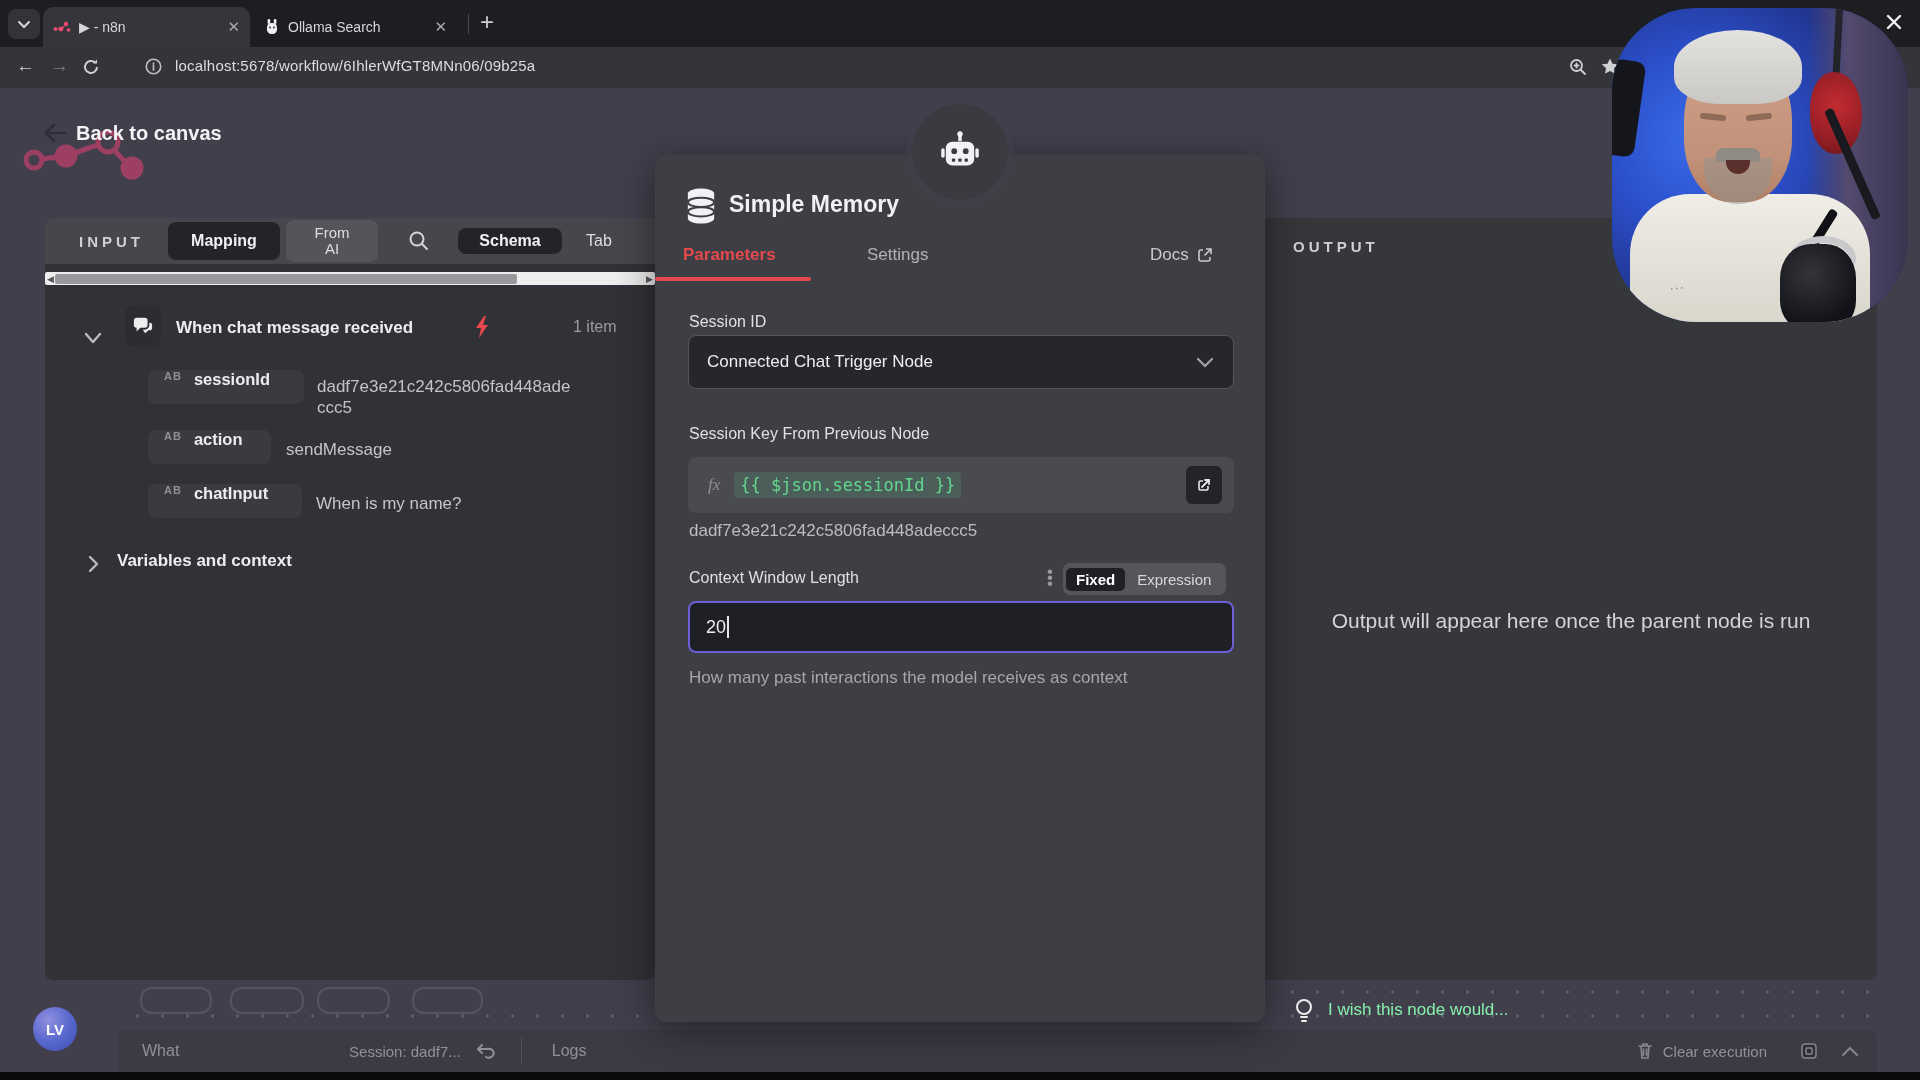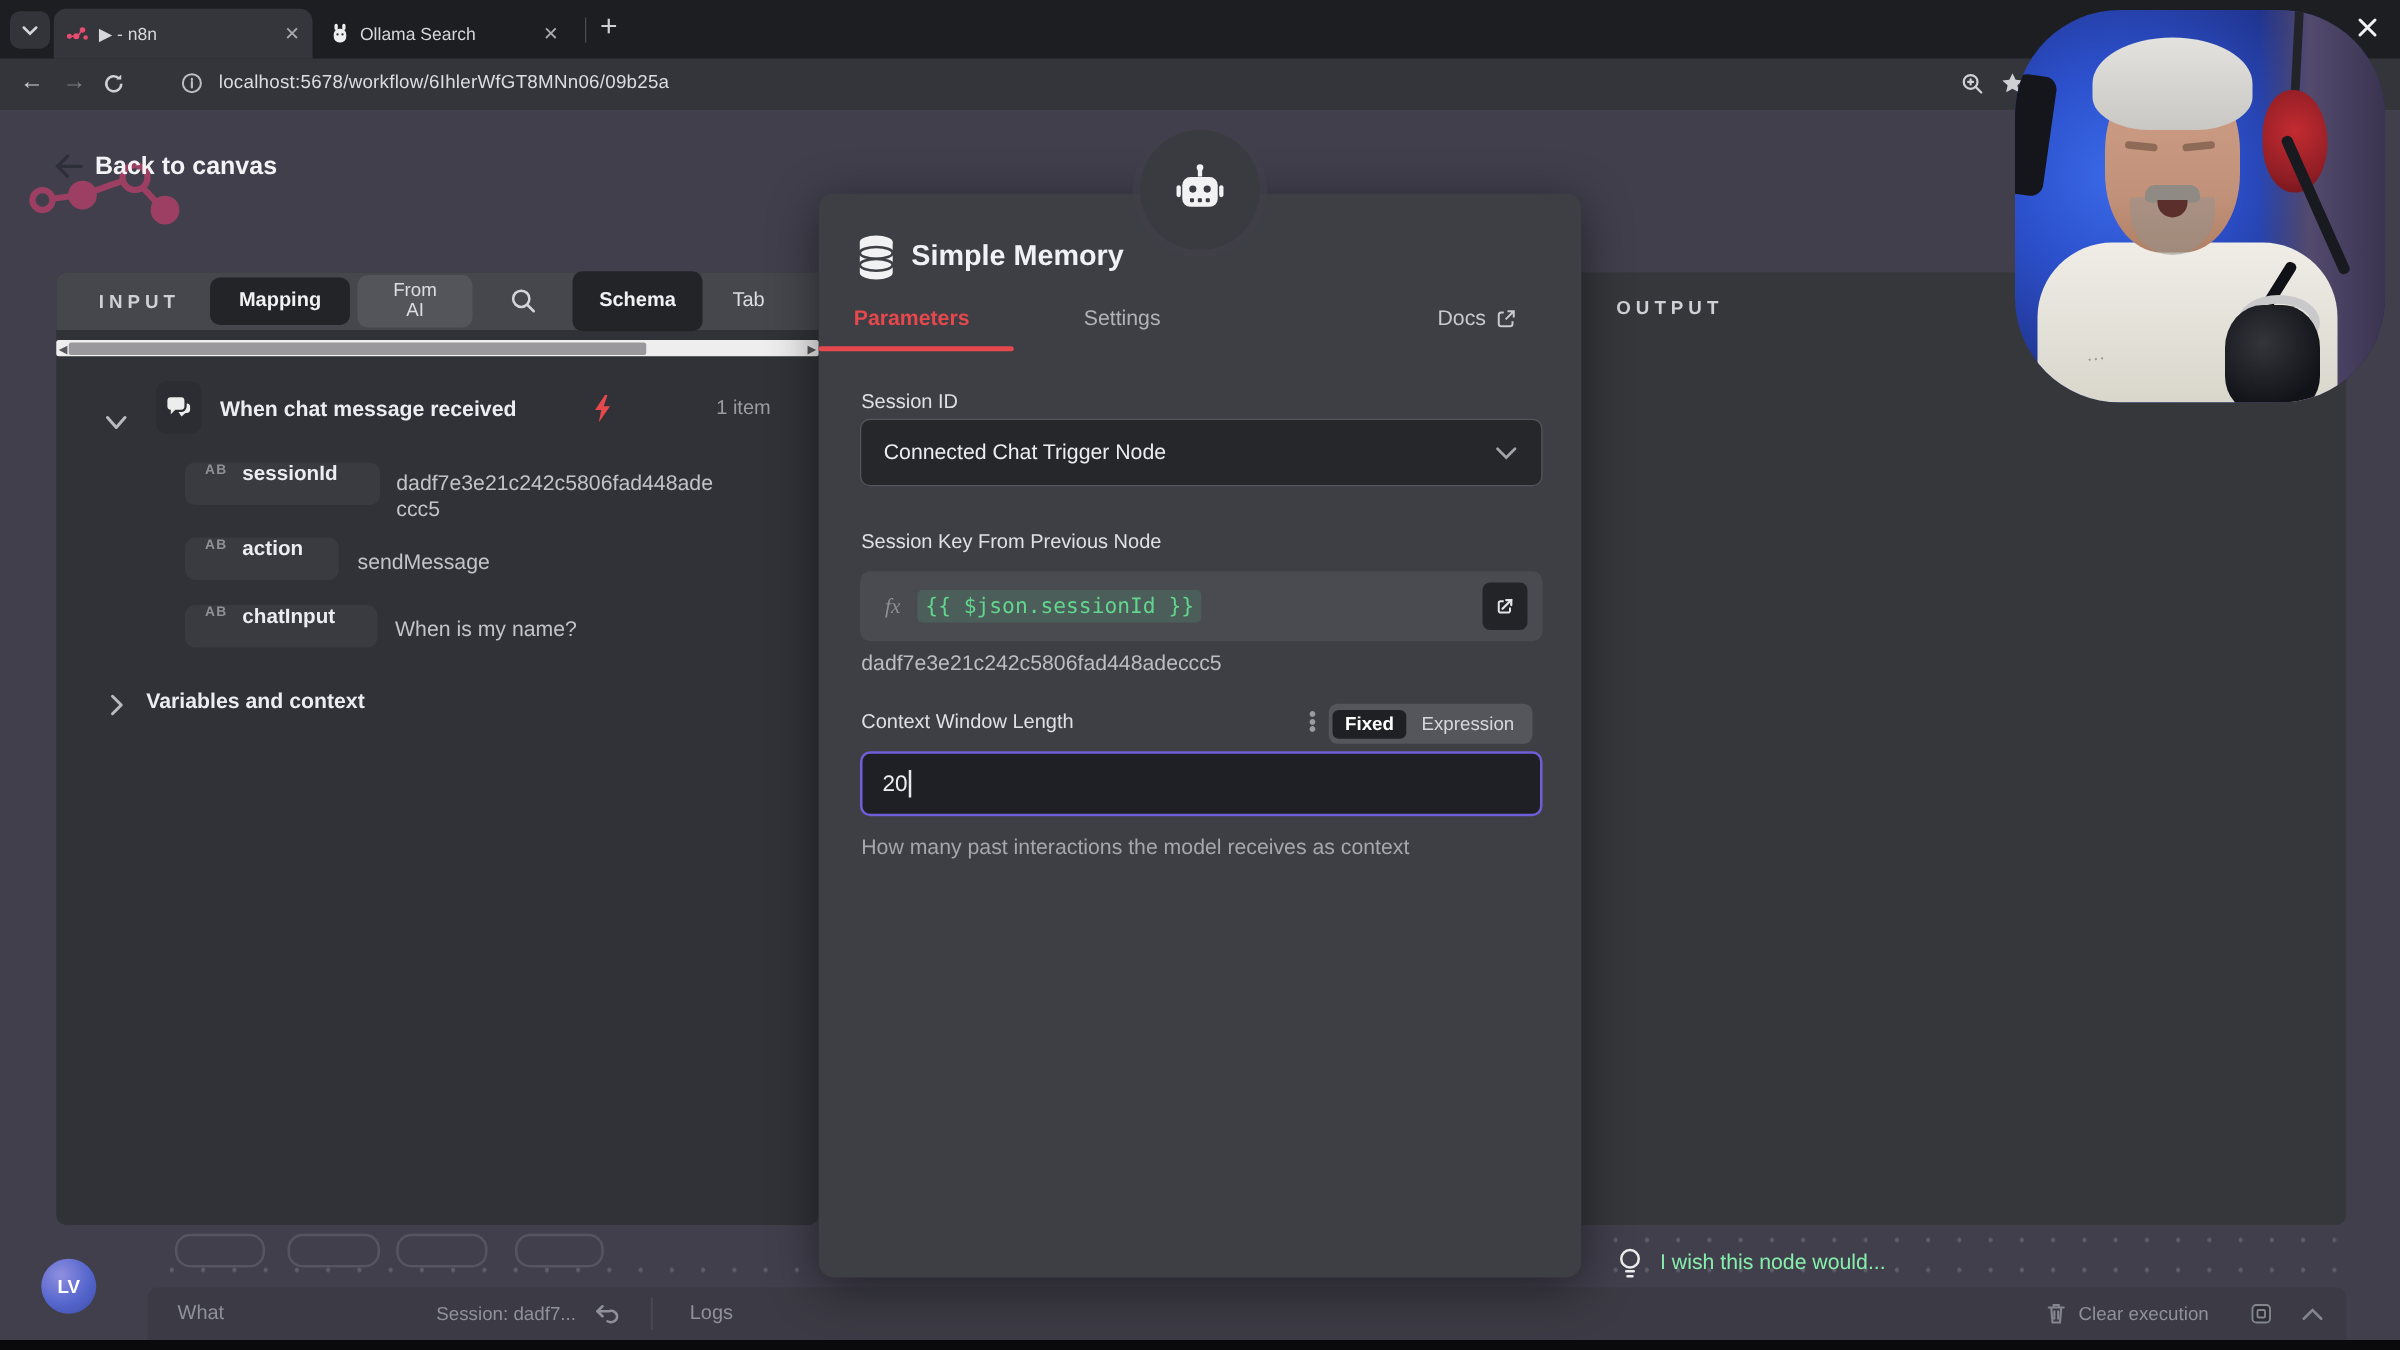--- a/index.html
+++ b/index.html
@@ -181,21 +181,21 @@
       <div class="seclabel" style="margin-left:34px;">INPUT</div>
       <div class="pill-dark" style="margin-left:24px;width:112px;height:38px;">Mapping</div>
       <div class="fromai" style="margin-left:6px;width:92px;height:42px;">
         <span><span>From</span><br>
         <span>AI</span></span>
       </div>
       <svg style="margin-left:30px;" width="22" height="22" viewBox="0 0 22 22">
         <circle cx="9" cy="9" r="6.5" fill="none" stroke="#d4d5d9" stroke-width="2"></circle>
         <path d="M14 14 L19 19" stroke="#d4d5d9" stroke-width="2" stroke-linecap="round"></path>
       </svg>
-      <div class="pill-dark" style="margin-left:28px;width:104px;height:48px;">Schema</div>
+      <div class="pill-dark" style="margin-left:28px;width:104px;height:26px;">Schema</div>
       <div style="margin-left:24px;font-size:16px;color:#dcdde1;white-space:nowrap;">Tab</div>
     </div>
 
     <div class="hscroll-track abs" style="left:0;top:54px;width:610px;height:13px;">
       <span class="scroll-arrow abs" style="left:2px;top:1px;">◀</span>
       <div class="hscroll-thumb abs" style="left:10px;top:1.5px;width:462px;height:10px;"></div>
       <span class="scroll-arrow abs" style="right:2px;top:1px;">▶</span>
     </div>
 
     <svg class="abs" style="left:38px;top:113px;" width="20" height="14" viewBox="0 0 20 14">
@@ -233,20 +233,21 @@
     <div class="abs key-val" style="left:271px;top:275px;width:280px;">When is my name?</div>
 
     <svg class="abs" style="left:42px;top:336px;" width="13px" height="20" viewBox="0 0 13 20">
       <path class="chev" d="M3 3 L10 10 L3 17"></path>
     </svg>
     <div class="abs tree-title" style="left:72px;top:333px;">Variables and context</div>
   </div>
 
   <div class="abs" style="left:1265px;top:218px;width:612px;height:762px;background:#36373b;border-radius:0 8px 8px 0;">
     <div class="seclabel abs" style="left:28px;top:20px;">OUTPUT</div>
+    <div class="abs out-empty" style="left:56px;top:388px;width:500px;">Output will appear here once the parent node is run</div>
   </div>
 
   <div class="abs dialog">
 
     <svg class="abs" style="left:28px;top:32px;" width="36" height="38" viewBox="0 0 24 26">
       <ellipse cx="12" cy="4.5" rx="9" ry="3.5" fill="#f2f2f5"></ellipse>
       <path d="M3 4.5v5c0 1.9 4 3.5 9 3.5s9-1.6 9-3.5v-5" fill="#f2f2f5"></path>
       <path d="M3 11v5c0 1.9 4 3.5 9 3.5s9-1.6 9-3.5v-5" fill="#f2f2f5"></path>
       <path d="M3 17.5v4c0 1.9 4 3.5 9 3.5s9-1.6 9-3.5v-4" fill="#f2f2f5"></path>
       <ellipse cx="12" cy="10.5" rx="9" ry="3.2" fill="none" stroke="#3e3f44" stroke-width="1.4"></ellipse>

